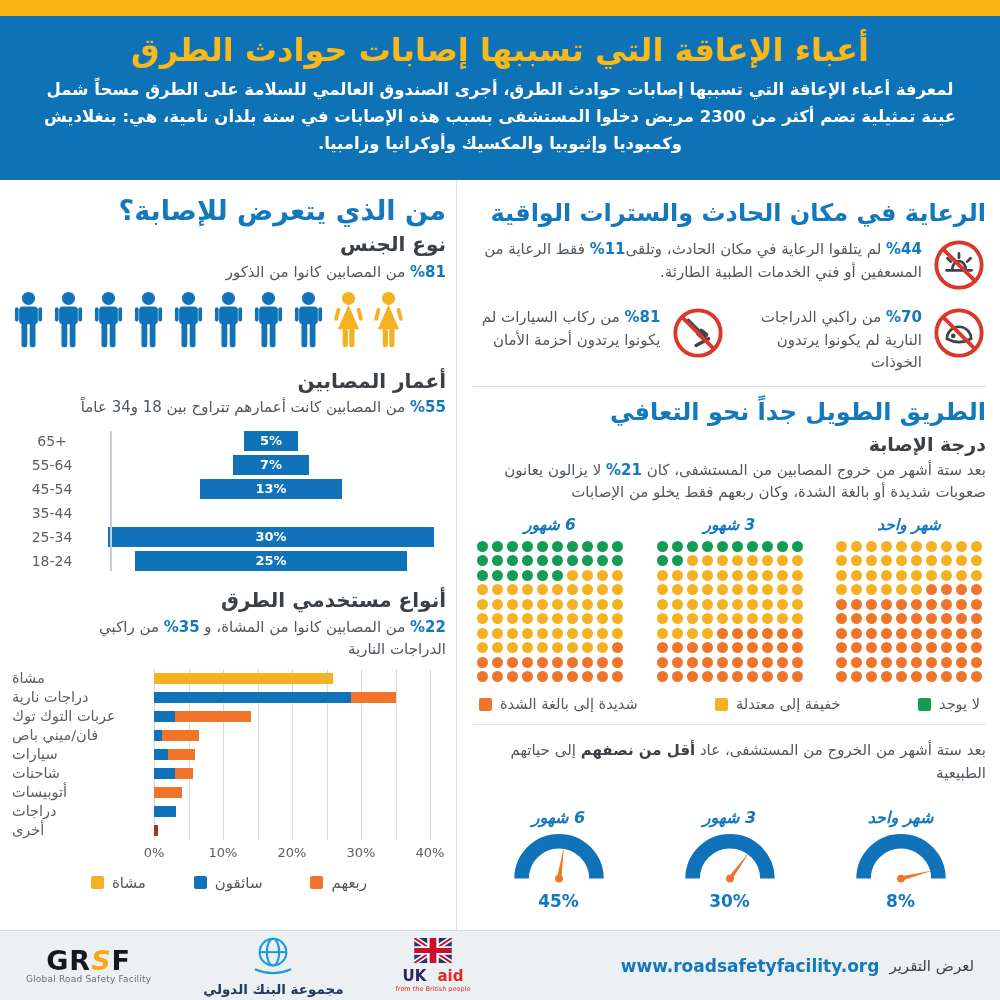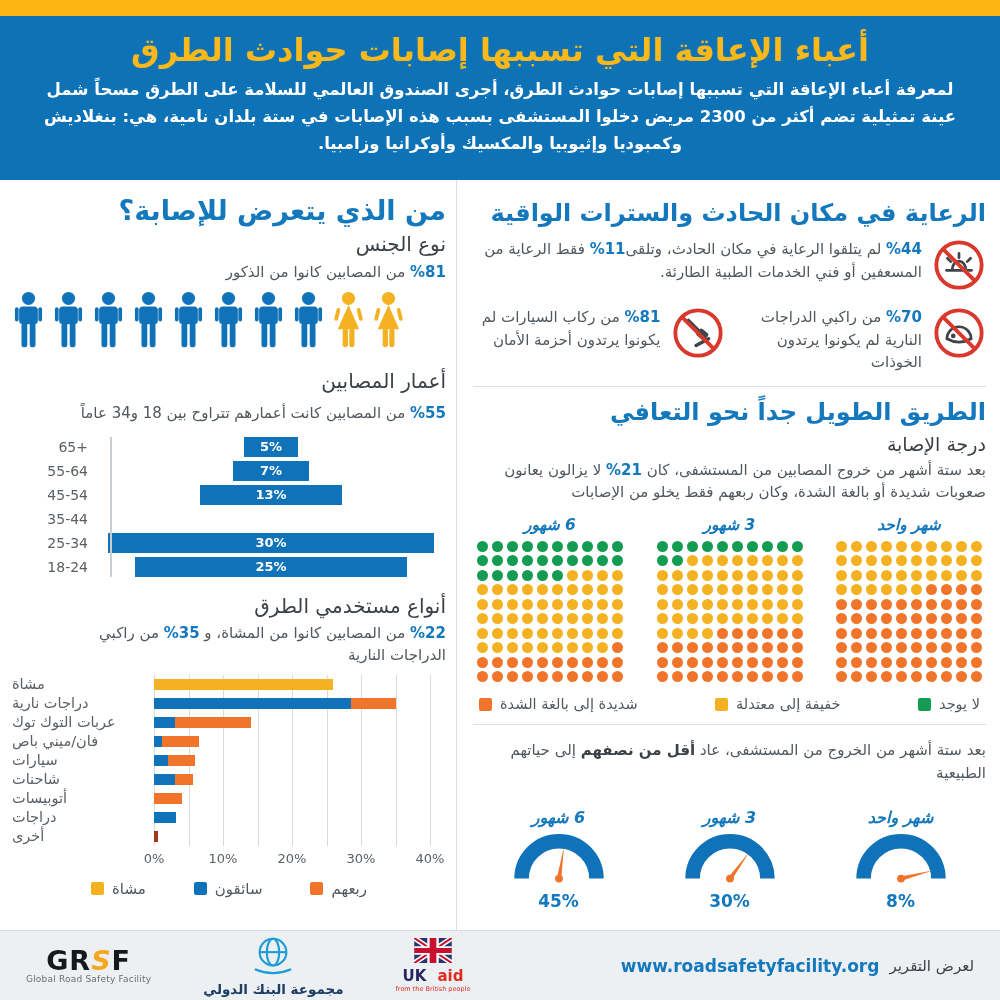--- a/index.html
+++ b/index.html
@@ -12,34 +12,34 @@
   .banner h1 { color: #FBB81A; font-size: 32px; font-weight: 700; line-height: 1.2; }
   .banner p { color: #ffffff; font-size: 16.5px; font-weight: 700; line-height: 1.62; margin-top: 8px; }
 
   
   .main { flex: 1; display: flex; direction: ltr; overflow: hidden; }
   .col-left { width: 456px; padding: 14px 10px 0 12px; direction: rtl; }
   .col-right { flex: 1; padding: 10px 14px 0 16px; border-left: 1px solid #DCE0E3; direction: rtl; }
 
   .h-blue { color: #1478BD; font-weight: 700; font-size: 25px; line-height: 1.25; }
   .h-blue.big { font-size: 27px; }
-  .h-dark { color: #3A4045; font-weight: 400; font-size: 20px; }
+  .h-dark { color: #3A4045; font-weight: 700; font-size: 20px; }
   .h-dark.small { font-size: 19px; }
   .body-text { font-size: 15px; color: #50575D; line-height: 1.5; }
   b.stat { color: #1478BD; font-weight: 700; }
   b.b-dark { color: #3A4045; font-weight: 700; }
 
   
   #gender-icons { display: flex; direction: ltr; gap: 7px; margin: 8px 0 6px; align-items: flex-end; }
 
   
   #ages-chart { position: relative; margin: 10px 6px 0 4px; direction: ltr; }
   #ages-chart .axis-v { position: absolute; left: 94px; top: 2px; bottom: 2px; width: 2px; background: #C9CED2; }
   .age-row { display: flex; align-items: center; height: 24px; }
-  .age-label { width: 86px; text-align: right; padding-right: 14px; font-size: 14px; color: #5A6065; direction: ltr; }
+  .age-label { width: 86px; text-align: center; padding-right: 14px; font-size: 14px; color: #5A6065; direction: ltr; }
   .age-track { flex: 1; }
   .age-bar { background: #1072B8; height: 20px; margin: 0 auto; display: flex; align-items: center; justify-content: center; }
   .age-bar span { color: #fff; font-size: 13px; font-weight: 700; direction: ltr; }
 
   
   #road-chart { direction: ltr; margin-top: 8px; }
   .ru-rows { position: relative; }
   .ru-grid { position: absolute; left: 142px; width: 276px; top: 0; bottom: 0; }
   .ru-grid i { position: absolute; top: 0; bottom: 0; width: 1px; background: #D7DBDE; }
   .ru-row { display: flex; align-items: center; height: 19px; position: relative; }
@@ -195,21 +195,21 @@
                 <circle cx="17" cy="8" r="7"></circle>
                 <path d="M17 15 L28.5 41 H5.5 z"></path>
                 <rect x="3" y="18" width="4" height="14" rx="2" transform="rotate(14 5 25)"></rect>
                 <rect x="27" y="18" width="4" height="14" rx="2" transform="rotate(-14 29 25)"></rect>
                 <rect x="10.8" y="40" width="5.6" height="20" rx="2.2"></rect>
                 <rect x="17.8" y="40" width="5.6" height="20" rx="2.2"></rect>
               </svg></span>
           </div>
 
         <h2 class="h-dark" style="margin-top:16px">أعمار المصابين</h2>
-        <p class="body-text" style="margin-top:9px"><b class="stat" dir="ltr">%55</b> من المصابين كانت أعمارهم تتراوح بين 18 و34 عاماً</p>
+        <p class="body-text" style="margin-top:3px"><b class="stat" dir="ltr">%55</b> من المصابين كانت أعمارهم تتراوح بين 18 و34 عاماً</p>
         <div id="ages-chart">
             <div class="axis-v"></div>
             <div class="age-row">
               <span class="age-label" dir="ltr">65+</span>
               <div class="age-track">
                 <div class="age-bar" style="width: 16.1%;">
                   <span dir="ltr">5%</span>
                 </div>
               </div>
             </div>

